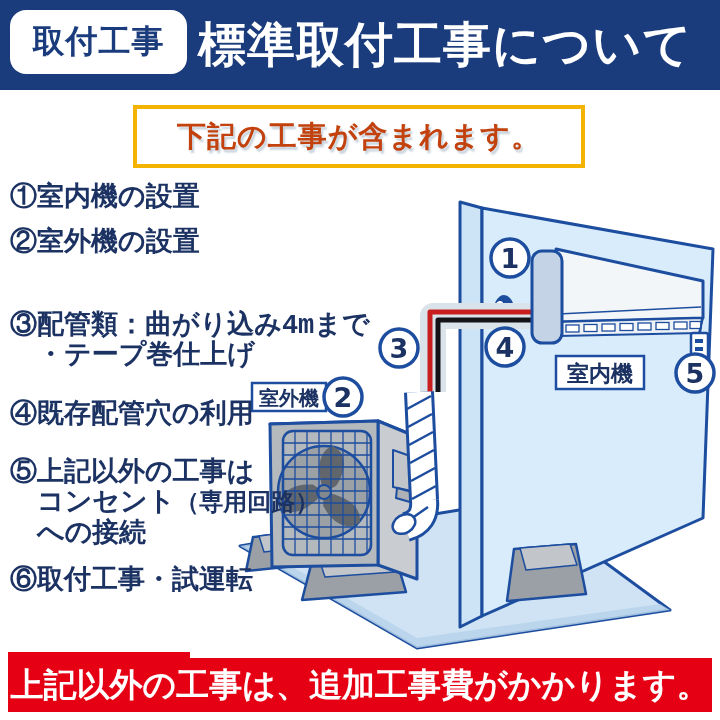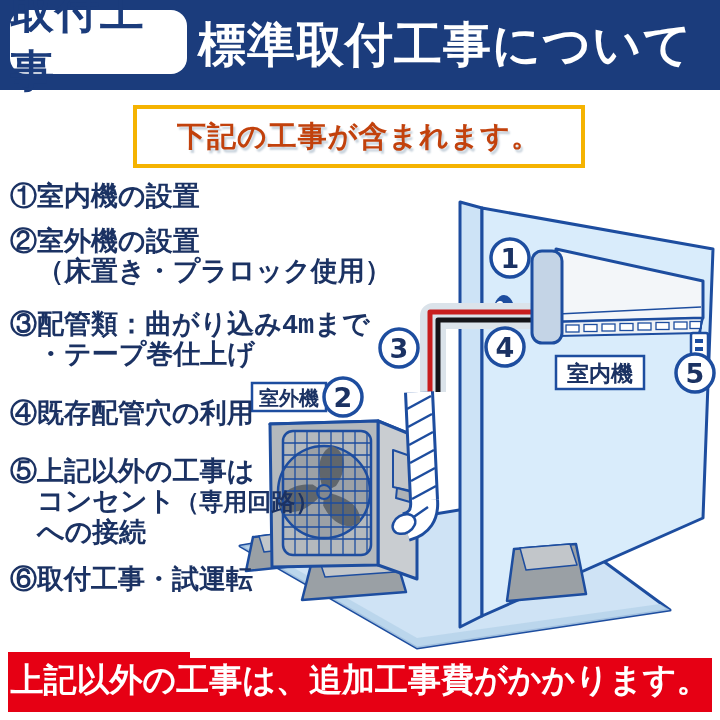--- a/index.html
+++ b/index.html
@@ -2,40 +2,40 @@
 <html><head>
 <meta charset="utf-8">
 <style>
   html,body{margin:0;padding:0;background:#fff;}
   #stage{position:relative;width:720px;height:720px;overflow:hidden;background:#fff;
          font-family:"DejaVu Sans","Liberation Sans",sans-serif;}
   
   .hdr{position:absolute;left:0;top:0;width:720px;height:90px;background:#1b3c7c;}
   .badge{position:absolute;left:10px;top:10px;width:177px;height:64px;background:#fff;
          border-radius:16px;display:flex;align-items:center;justify-content:center;
-         font-size:44px;font-weight:bold;color:#1b3c7c;letter-spacing:1px;}
+         font-size:32px;font-weight:bold;color:#1b3c7c;letter-spacing:1px;}
   .title{position:absolute;left:198px;top:0;height:90px;display:flex;align-items:center;
          font-size:48px;font-weight:bold;color:#fff;letter-spacing:1px;}
   
   .ybox{position:absolute;left:133px;top:105px;width:444px;height:55px;background:#fff;
         border:4px solid #f5b301;display:flex;align-items:center;justify-content:center;}
   .ybox span{font-size:29px;font-weight:bold;color:#c2410c;letter-spacing:1px;
         text-shadow:2px 3px 2px #c7d2dc;}
   
   .item{position:absolute;left:10px;font-size:27px;font-weight:bold;color:#1b3263;
         line-height:30px;white-space:nowrap;z-index:3;}
   .item .line{padding-left:27px;font-family:Liberation Mono, monospace;}
   .item .line.first{padding-left:0;}
   .item .small{font-size:24px;}
   
   #diagram{position:absolute;left:0;top:0;width:720px;height:720px;z-index:1;}
   
   .banner-step{position:absolute;left:8px;top:652px;width:182px;height:10px;background:#e60014;z-index:4;}
   .banner{position:absolute;left:8px;top:658px;width:704px;height:54px;background:#e60014;z-index:4;
-          display:flex;justify-content:center;}
+          display:flex;align-items:center;justify-content:center;}
   .banner span{font-size:33px;font-weight:bold;color:#fff;letter-spacing:0px;}
 </style>
 </head>
 <body>
 
 <div id="stage">
 
   <div class="hdr">
     <div class="badge">
       <span>取付工事</span>
@@ -190,21 +190,20 @@
       <circle cx="695" cy="373" r="19" fill="#ffffff" stroke="#1d4d9f" stroke-width="3.5"></circle>
       <text x="695" y="383" text-anchor="middle" font-size="27" font-weight="bold" fill="#1b3263">5</text>
     </g>
   </svg>
 
   <div class="item" style="top:183px">
     <div class="line first"><span>①</span><span>室内機の設置</span></div>
   </div>
   <div class="item" style="top:228px">
     <div class="line first"><span>②</span><span>室外機の設置</span></div>
-    <div class="line">（床置き・プラロック使用）</div>
   </div>
   <div class="item" style="top:311px">
     <div class="line first"><span>③</span><span>配管類：曲がり込み4mまで</span></div>
     <div class="line">・テープ巻仕上げ</div>
   </div>
   <div class="item" style="top:400px">
     <div class="line first"><span>④</span><span>既存配管穴の利用</span></div>
   </div>
   <div class="item" style="top:458px">
     <div class="line first"><span>⑤</span><span>上記以外の工事は</span></div>

